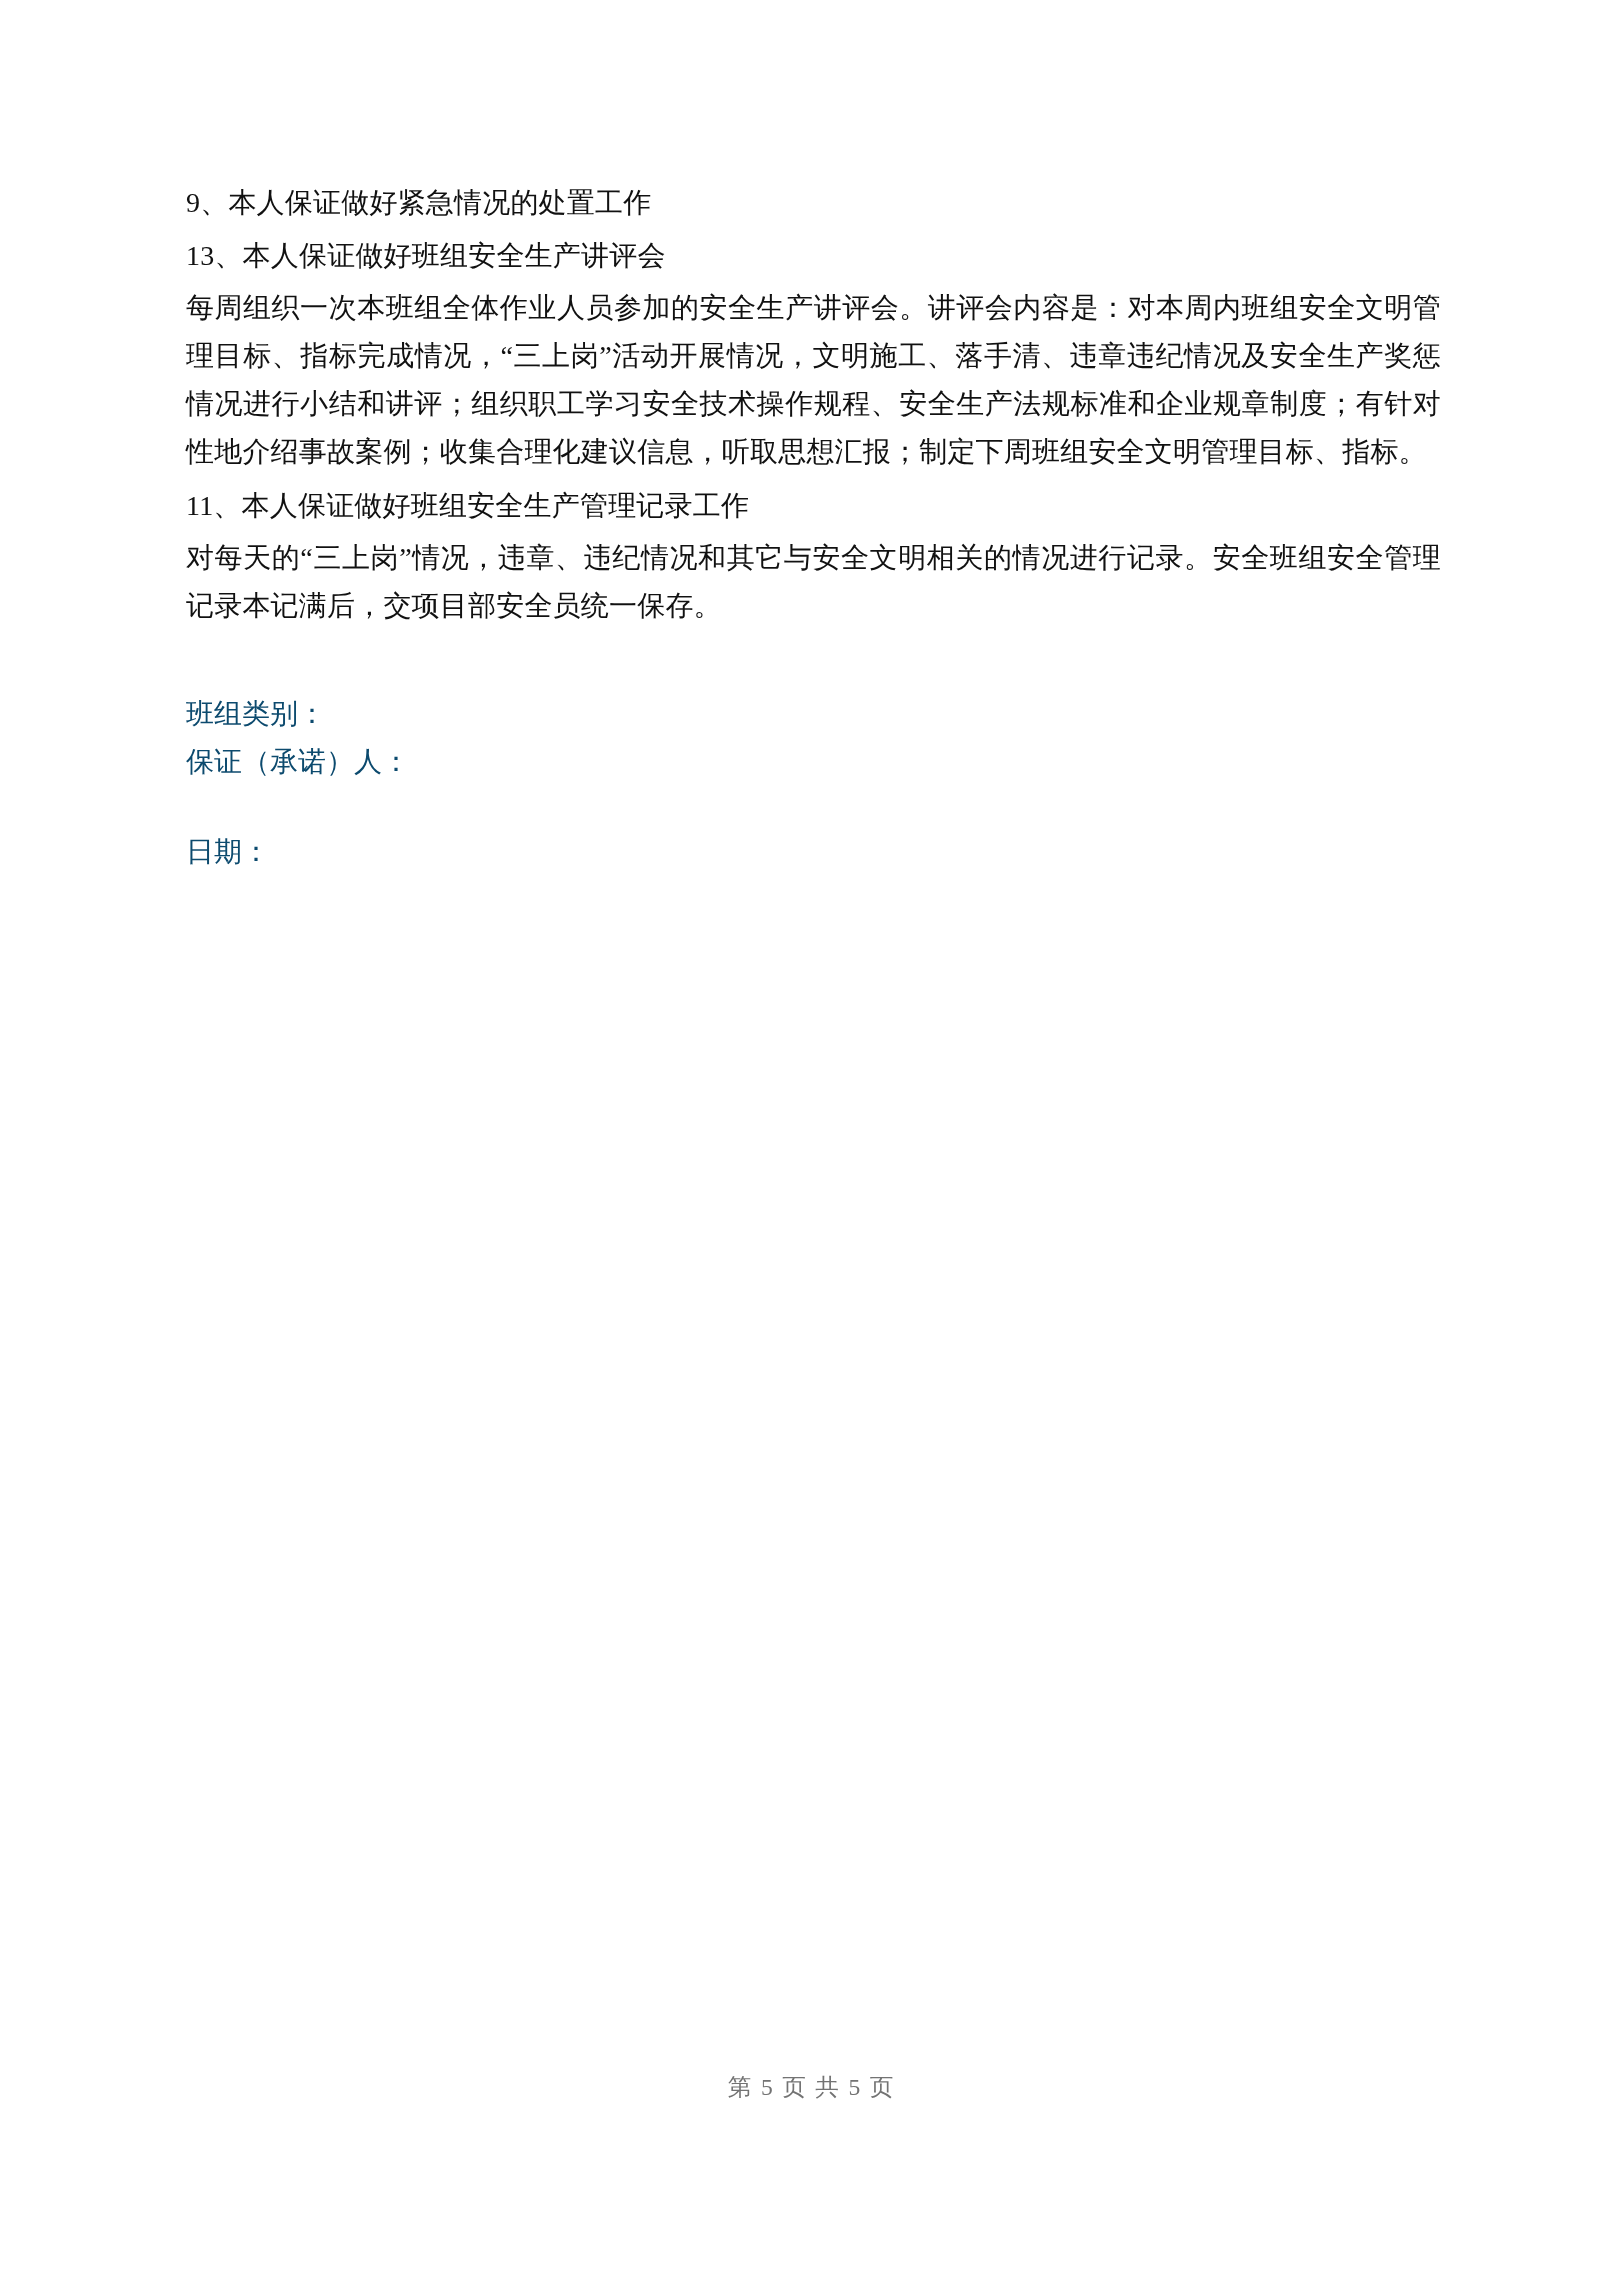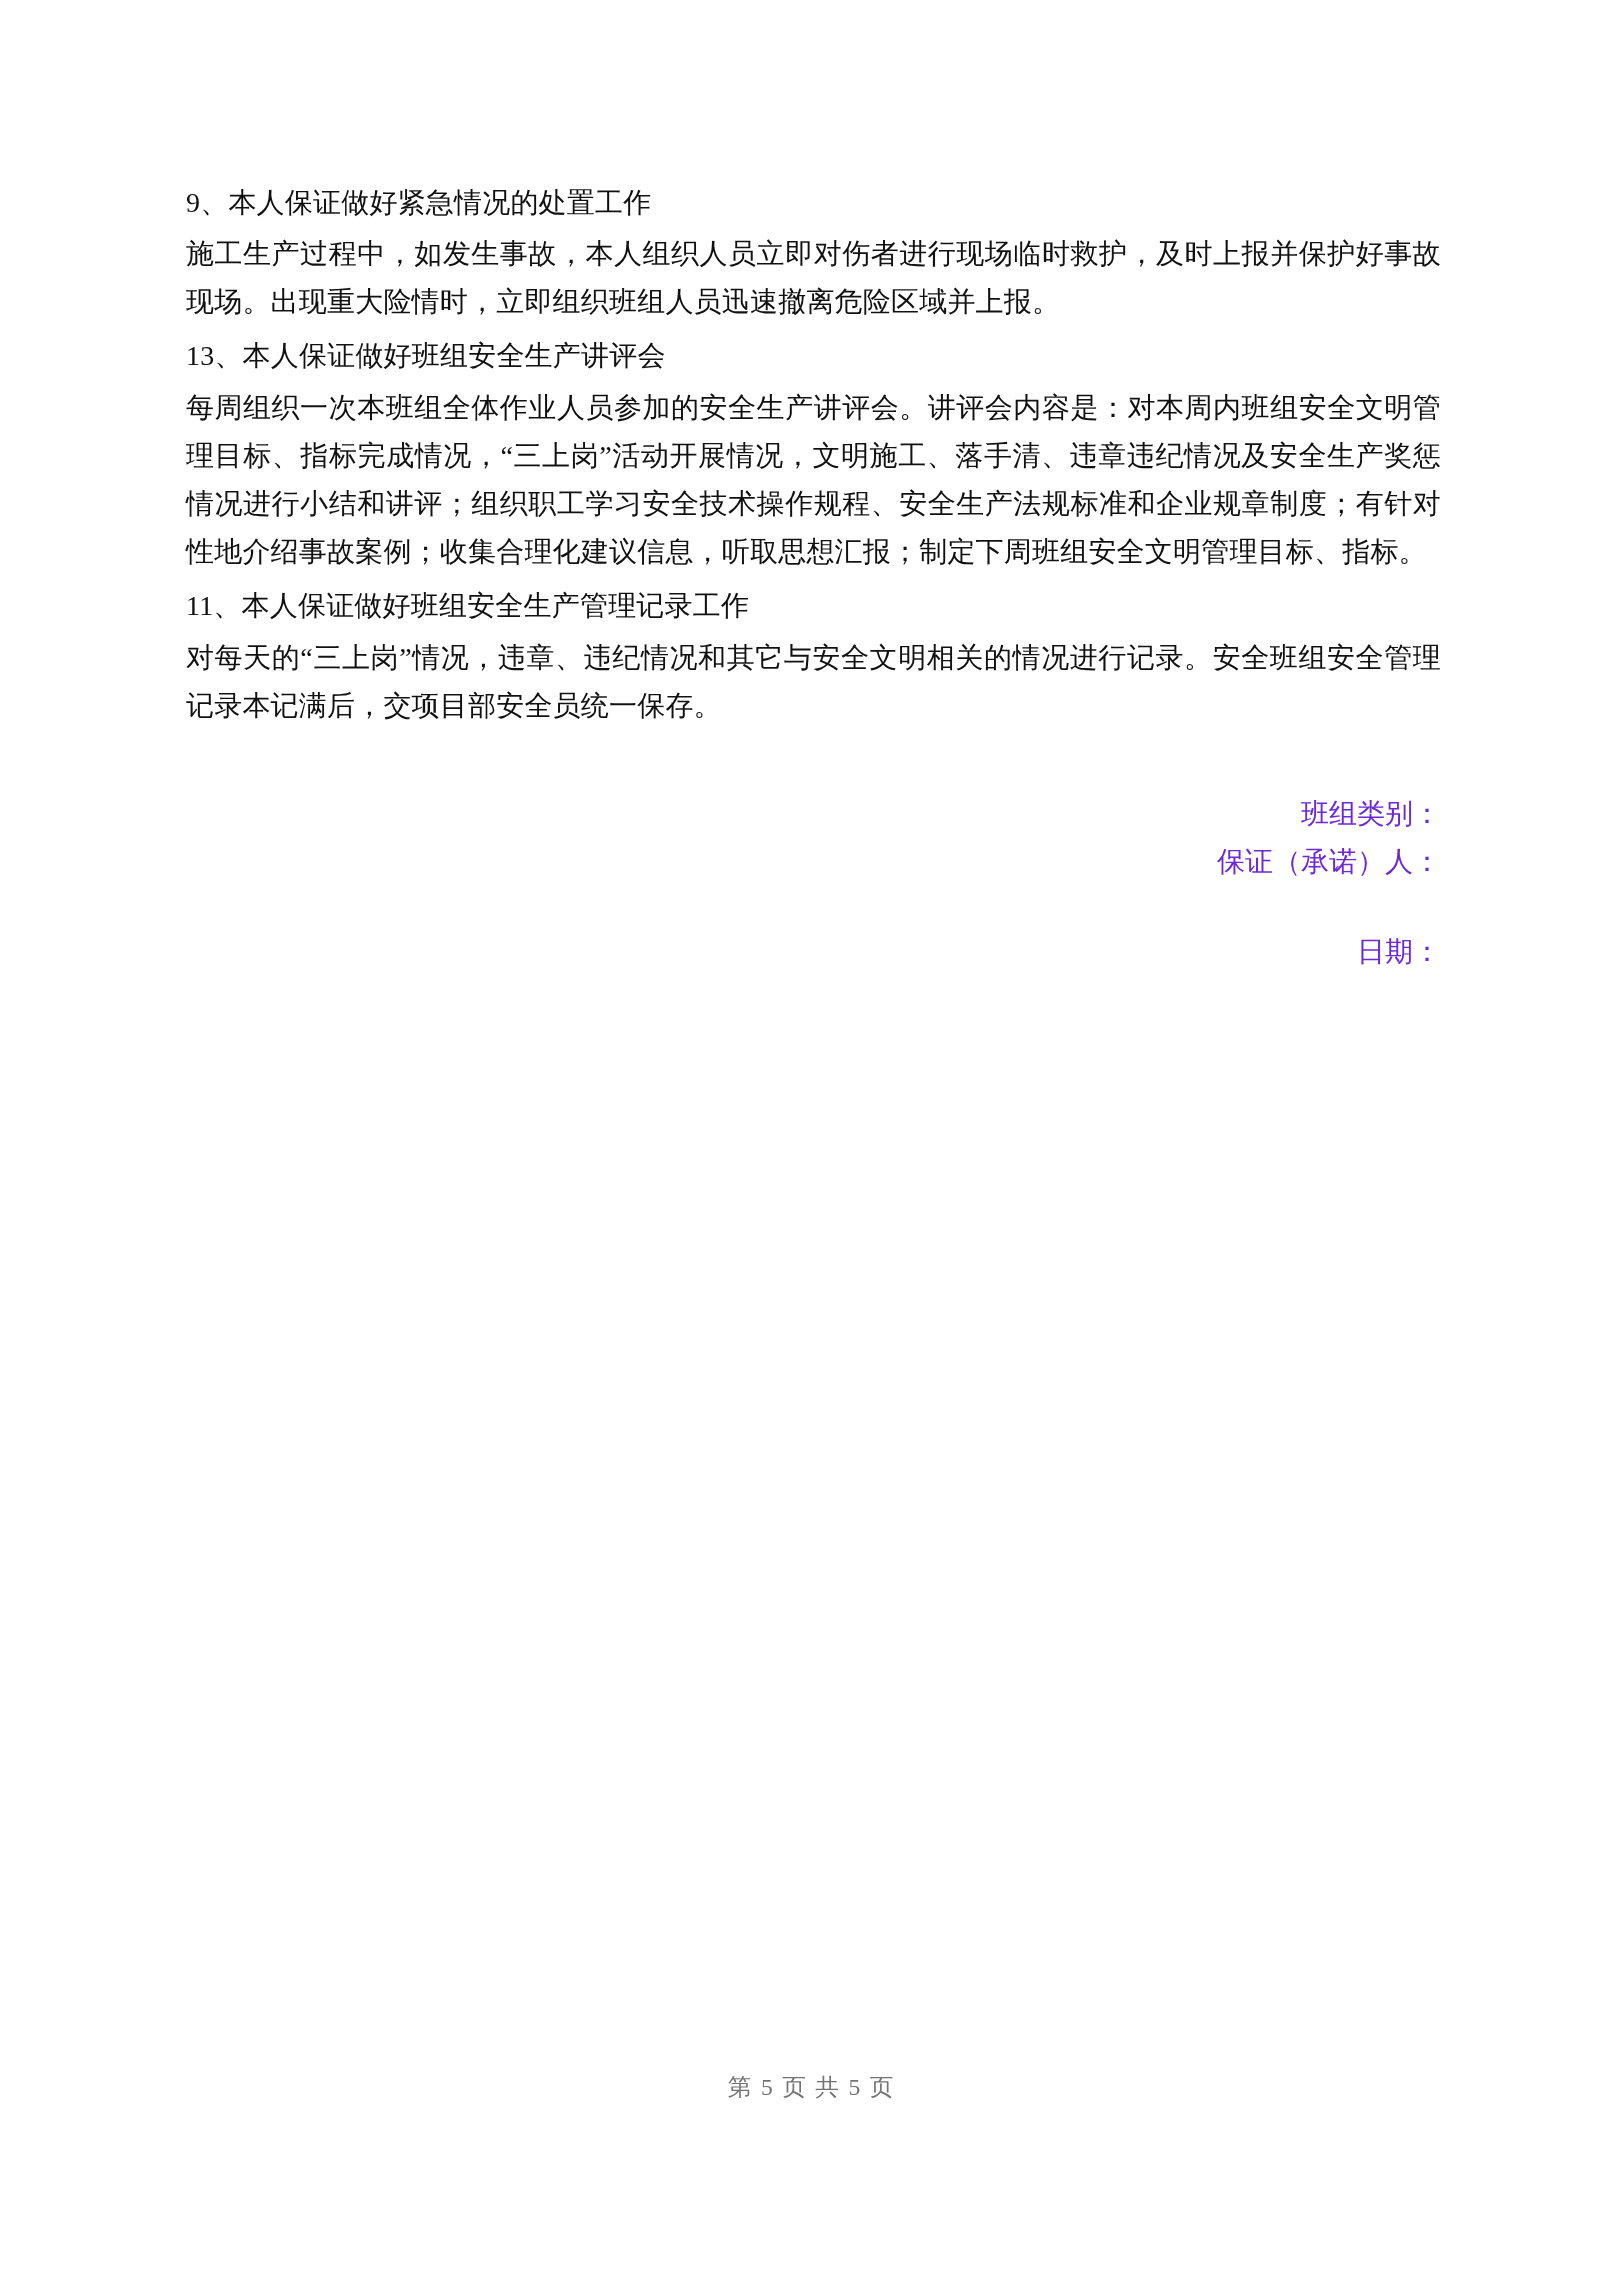--- a/index.html
+++ b/index.html
@@ -40,43 +40,41 @@
   .spacer-lg {
     height: 56px;
   }
   .spacer-md {
     height: 42px;
   }
   .field-line {
     font-size: 28px;
     line-height: 1.72;
     margin: 0;
-    color: #6d28d9;
-    text-align: right;
+    color: #0c4a6e;
   }
   .footer {
     position: absolute;
     left: 0;
     right: 0;
     top: 2071px;
     text-align: center;
     font-size: 23.6px;
     letter-spacing: 1.8px;
     color: #737373;
   }
 </style>
 </head>
 <body>
 
 <div class="page">
 
   <div class="content">
 
     <p class="para heading">9、本人保证做好紧急情况的处置工作</p>
-    <p class="para">施工生产过程中，如发生事故，本人组织人员立即对伤者进行现场临时救护，及时上报并保护好事故现场。出现重大险情时，立即组织班组人员迅速撤离危险区域并上报。</p>
     <p class="para heading">13、本人保证做好班组安全生产讲评会</p>
     <p class="para">每周组织一次本班组全体作业人员参加的安全生产讲评会。讲评会内容是：对本周内班组安全文明管理目标、指标完成情况，“三上岗”活动开展情况，文明施工、落手清、违章违纪情况及安全生产奖惩情况进行小结和讲评；组织职工学习安全技术操作规程、安全生产法规标准和企业规章制度；有针对性地介绍事故案例；收集合理化建议信息，听取思想汇报；制定下周班组安全文明管理目标、指标。</p>
     <p class="para heading">11、本人保证做好班组安全生产管理记录工作</p>
     <p class="para">对每天的“三上岗”情况，违章、违纪情况和其它与安全文明相关的情况进行记录。安全班组安全管理记录本记满后，交项目部安全员统一保存。</p>
 
     <div class="spacer-lg"></div>
 
     <p class="field-line">班组类别：</p>
     <p class="field-line">保证（承诺）人：</p>
 

